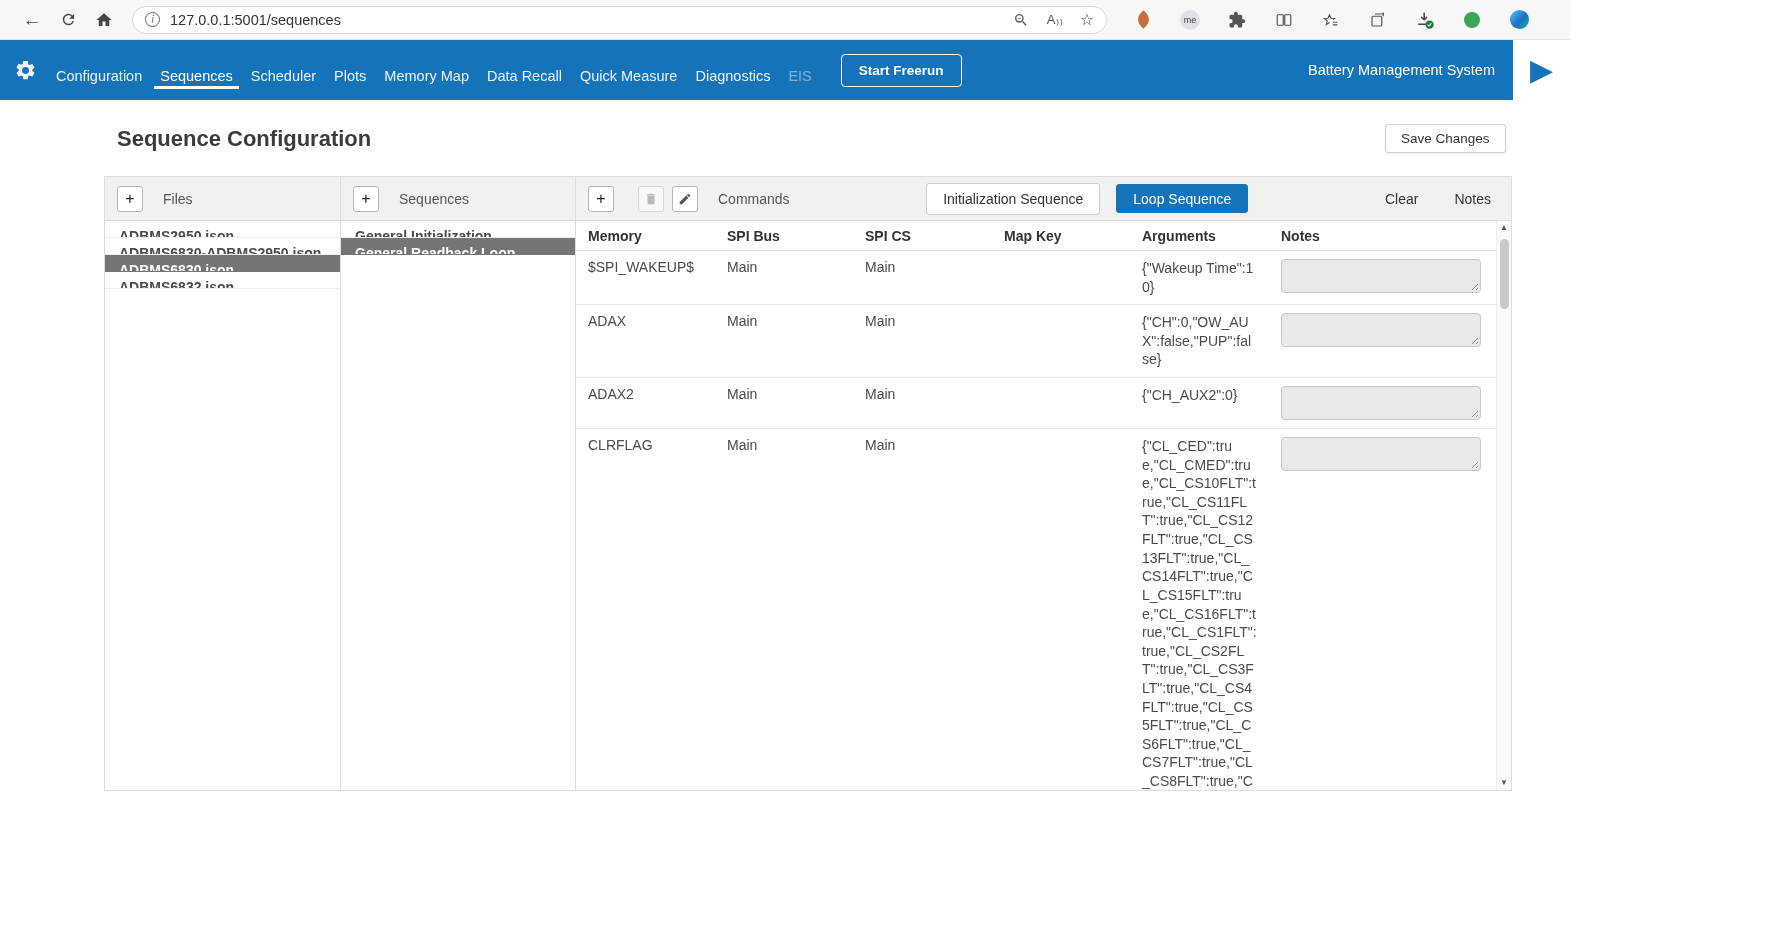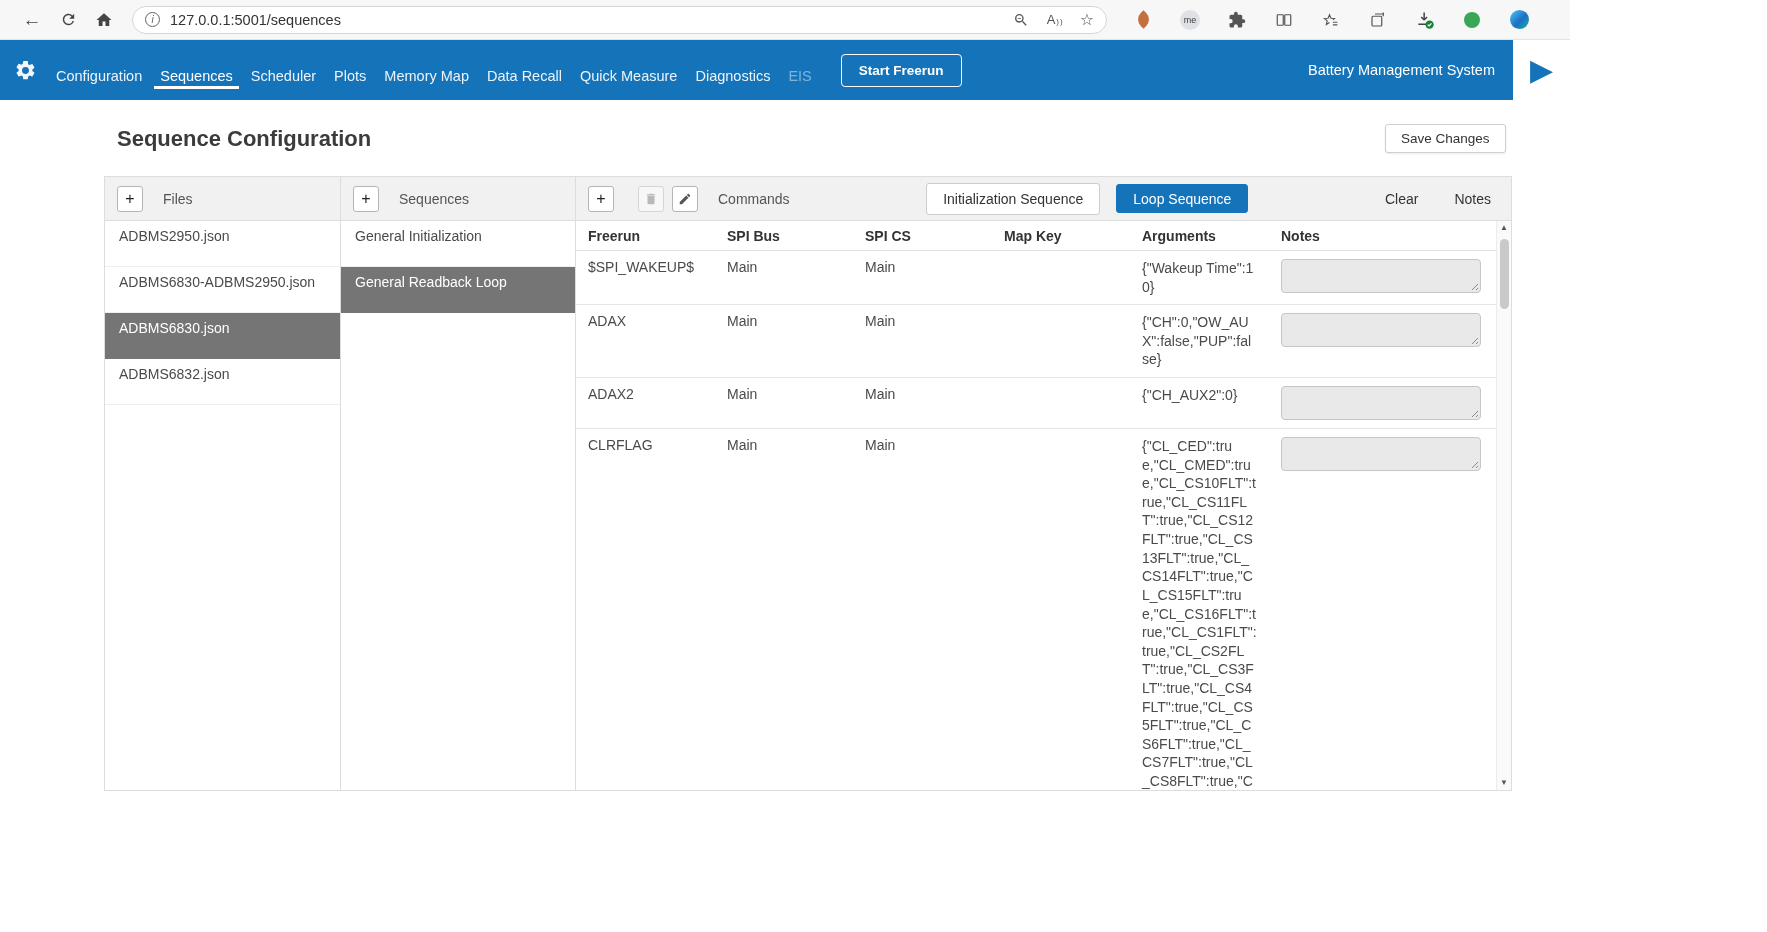--- a/index.html
+++ b/index.html
@@ -67,23 +67,23 @@
 
   .phead { height:44px; background:#f1f1f1; border-bottom:1px solid #dddddd; display:flex;
            align-items:center; padding:0 12px; gap:8px; flex:0 0 auto; }
   .sqbtn { width:26px; height:26px; background:#fff; border:1px solid #b5b5b5; border-radius:3px;
            display:flex; align-items:center; justify-content:center; font-size:16px; color:#222;
            cursor:pointer; font-family:inherit; }
   .sqbtn.disabled { opacity:.45; }
   .sqbtn.gap { margin-left:16px; }
   .phead-label { color:#555; font-size:14px; margin-left:12px; }
 
-  .list-item { height:46px; line-height:31px; padding-left:14px; font-size:14px; color:#4a4a4a;
+  .list-item { height:17px; line-height:31px; padding-left:14px; font-size:14px; color:#4a4a4a;
                border-bottom:1px solid #efefef; background:#fff; cursor:pointer; white-space:nowrap;
-               overflow:hidden; }
+               overflow:hidden;font-weight:bold; }
   .list-item.selected { background:#757575; color:#fff; border-bottom-color:#757575; }
 
   .btn-outline { height:32px; padding:0 16px; border:1px solid #cccccc; border-radius:3px;
                  background:#fff; font-size:14px; color:#333; cursor:pointer; font-family:inherit; }
   .btn-blue { height:29px; padding:0 16px; border:1px solid #1473b9; border-radius:3px;
               background:#1473b9; color:#fff; font-size:14px; cursor:pointer; font-family:inherit;
               margin-left:8px; }
   .ml-auto { margin-left:auto; }
   .link-label { font-size:14px; color:#333; cursor:pointer; }
   .link-label.reset { margin-left:28px; margin-right:8px; }
@@ -258,21 +258,21 @@
         </button>
         <span class="phead-label">Commands</span>
         <button class="btn-outline ml-auto">Initialization Sequence</button>
         <button class="btn-blue">Loop Sequence</button>
         <span class="link-label ml-auto">Clear</span>
         <span class="link-label reset">Notes</span>
       </div>
 
       <div class="tbl">
         <div class="thead">
-          <div class="cell">Freerun</div>
+          <div class="cell">Memory</div>
           <div class="cell">SPI Bus</div>
           <div class="cell">SPI CS</div>
           <div class="cell">Map Key</div>
           <div class="cell">Arguments</div>
           <div class="cell">Notes</div>
         </div>
 
         <div class="trow r1">
           <div class="cell">$SPI_WAKEUP$</div>
           <div class="cell">Main</div>

